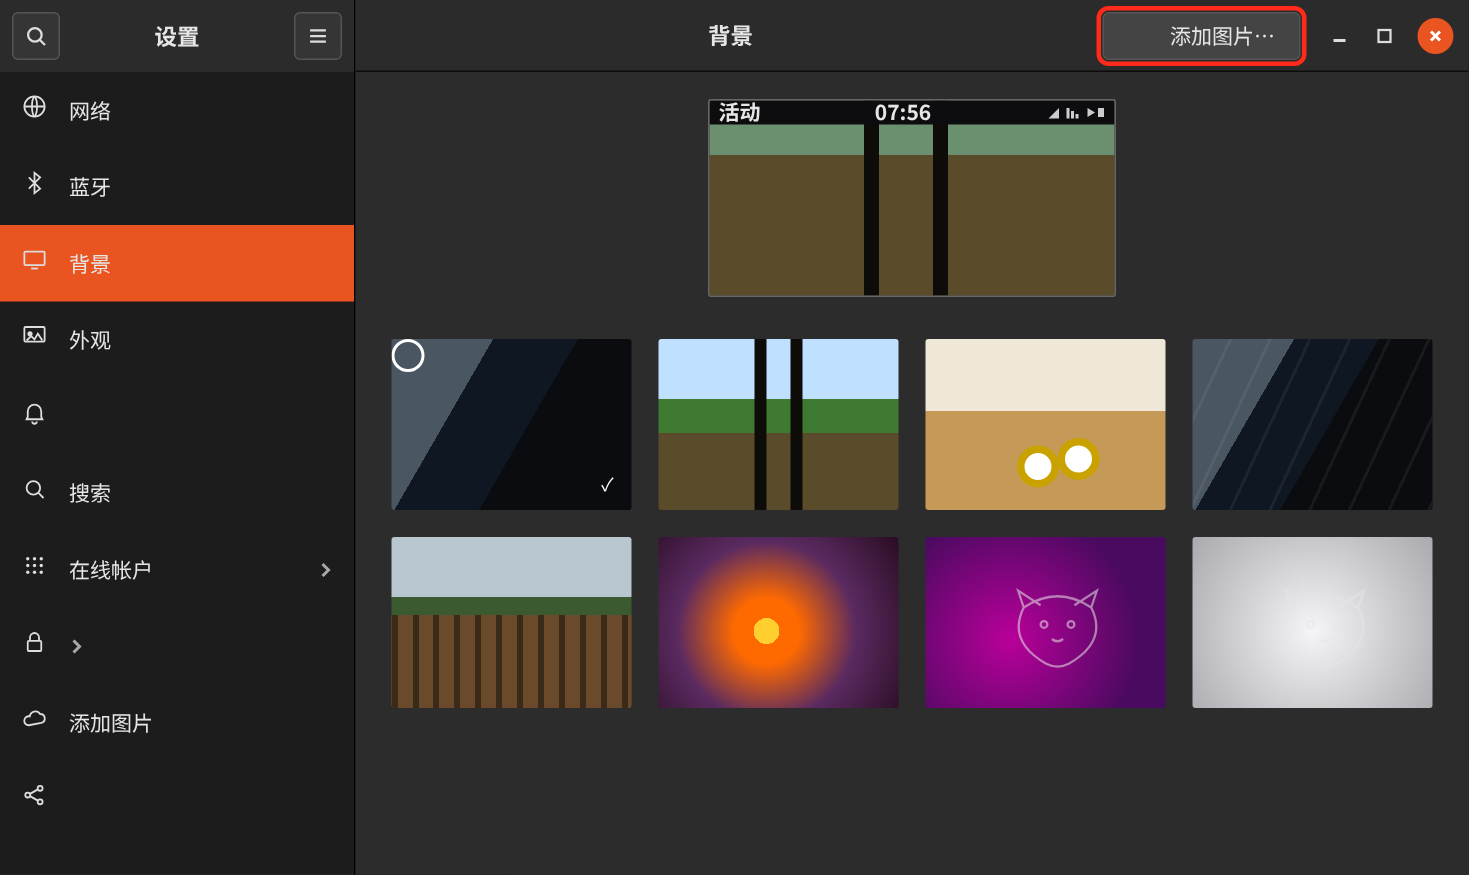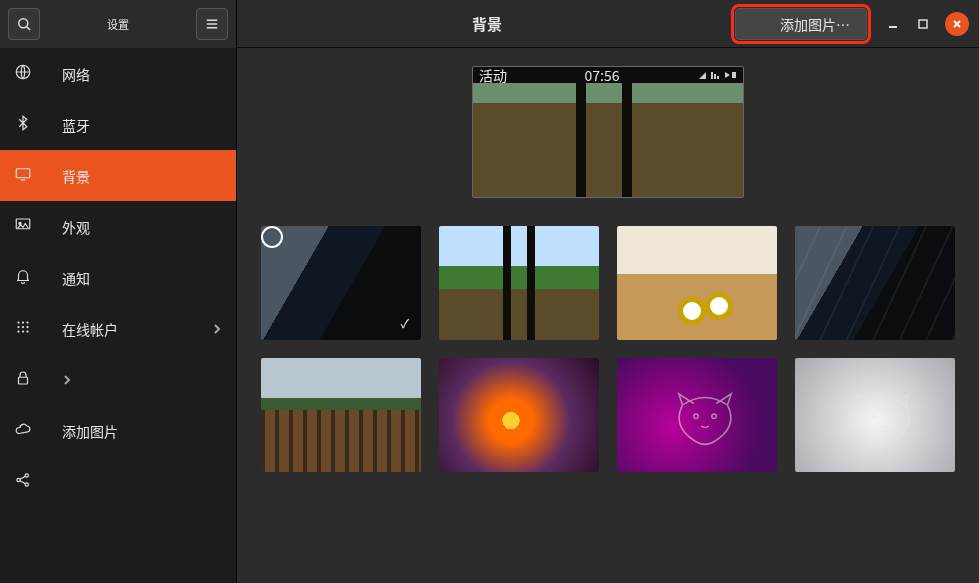--- a/index.html
+++ b/index.html
@@ -2,44 +2,44 @@
 <html><head>
 <meta charset="utf-8">
 <style>
   *{box-sizing:border-box;margin:0;padding:0;font-family:"Noto Sans CJK SC","PingFang SC","Microsoft YaHei",sans-serif;font-size:14px;color:#e6e6e6;}
   body{width:979px;height:583px;background:#1d1d1d;overflow:hidden;}
   .app{display:flex;width:100%;height:100%;}
   
   .sidebar{width:244px;height:100%;background:#1c1c1c;display:flex;flex-direction:column;border-right:1px solid #000;}
   .sb-top{height:48px;display:flex;align-items:center;padding:0 8px;gap:6px;background:#2b2b2b;}
   .sq-btn{width:32px;height:32px;border:1px solid #555;border-radius:4px;display:flex;align-items:center;justify-content:center;background:#353535;}
-  .sb-title{flex:1;text-align:center;font-size:11px;font-weight:normal;}
+  .sb-title{flex:1;text-align:center;font-size:15px;font-weight:bold;}
   .sb-items{flex:1;overflow:auto;}
-  .sb-item{height:51px;display:flex;align-items:center;padding:0 14px;gap:30px;cursor:pointer;}
+  .sb-item{height:51px;display:flex;align-items:center;padding:0 14px;gap:14px;cursor:pointer;}
   .sb-item.active{background:#e95420;}
   .sb-item .lbl{flex:1;}
   .sb-item .chev{opacity:.8;}
   .ic{width:18px;height:18px;display:inline-block;}
   
   .main{flex:1;display:flex;flex-direction:column;background:#2c2c2c;}
   .titlebar{height:48px;display:flex;align-items:center;padding:0 10px;gap:8px;background:#2b2b2b;border-bottom:1px solid #0c0c0c;}
   .tb-title{flex:1;text-align:center;font-size:15px;font-weight:bold;}
   .btn{height:32px;padding:0 16px;border:1px solid #555;border-radius:4px;background:#444;display:flex;align-items:center;justify-content:center;cursor:pointer;}
   .btn.highlight{outline:3px solid #ff2a1a;outline-offset:1px;padding-left:44px;}
   .win-ctrls{display:flex;gap:14px;margin-left:10px;align-items:center;}
   .wc{width:16px;height:16px;display:flex;align-items:center;justify-content:center;}
   .wc.close{width:24px;height:24px;border-radius:50%;background:#e95420;}
   .content{flex:1;padding:18px 24px;overflow:auto;}
   .preview{width:272px;height:132px;margin:0 auto 28px;border:1px solid #676767;border-radius:2px;overflow:hidden;position:relative;background:#2f271a;}
   .grid{display:grid;grid-template-columns:repeat(4,160px);gap:18px;justify-content:start;}
   .thumb{width:160px;height:114px;border-radius:2px;position:relative;overflow:hidden;cursor:pointer;}
   .thumb.current::after{content:"";position:absolute;right:8px;bottom:8px;width:18px;height:18px;border:2px solid #fff;border-radius:50%;}
   .thumb.current::before{content:"✓";position:absolute;right:12px;bottom:9px;font-size:12px;color:#fff;z-index:2;}
   
-  .wp-forest{background:linear-gradient(180deg,#6a9070 0 28%,#5a4b2a 28% 100%);position:relative;}
+  .wp-forest{background:linear-gradient(180deg,#6a9070 0 28%,#5a4b2a 28% 100%);position:relative;font-weight:bold;}
   .wp-forest::before,.wp-forest::after{content:"";position:absolute;top:0;bottom:0;width:10px;background:#0e0c08;}
   .wp-forest::before{left:38%;}
   .wp-forest::after{left:55%;}
   .wp-sky-forest{background:linear-gradient(#bfe0ff 0 35%,#3f7a33 35% 55%,#5a4b2a 55%);}
   .wp-sky-forest::before,.wp-sky-forest::after{content:"";position:absolute;top:0;bottom:0;width:8px;background:#0e0c08;}
   .wp-sky-forest::before{left:40%;}
   .wp-sky-forest::after{left:55%;}
   .wp-station{background:linear-gradient(120deg,#4a5661 0 30%,#0e1722 30% 55%,#0a0c10 55%);}
   .wp-station::after{content:"";position:absolute;inset:0;background:
      repeating-linear-gradient(115deg,transparent 0 22px,rgba(255,255,255,.06) 22px 24px);}
@@ -107,21 +107,27 @@
               <circle cx="8" cy="10" r="1.5" fill="#ddd"></circle>
               <path d="M5 16l4-4 3 3 3-5 4 6"></path>
             </svg></span>
           <span class="lbl">外观</span>
         </div>
         <div class="sb-item">
           <span><svg class="ic" viewBox="0 0 24 24" stroke="#ddd" stroke-width="1.6" fill="none">
               <path d="M6 16V11a6 6 0 0 1 12 0v5l1 2H5z"></path>
               <path d="M10 20a2 2 0 0 0 4 0"></path>
             </svg></span>
-          <span class="lbl">通知</span>
+        </div>
+        <div class="sb-item">
+          <span><svg class="ic" viewBox="0 0 24 24" stroke="#ddd" stroke-width="1.6" fill="none">
+              <circle cx="11" cy="11" r="6"></circle>
+              <line x1="20" y1="20" x2="15.5" y2="15.5"></line>
+            </svg></span>
+          <span class="lbl">搜索</span>
         </div>
         <div class="sb-item">
           <span><svg class="ic" viewBox="0 0 24 24" fill="#ddd">
               <circle cx="6" cy="6" r="1.5"></circle>
               <circle cx="12" cy="6" r="1.5"></circle>
               <circle cx="18" cy="6" r="1.5"></circle>
               <circle cx="6" cy="12" r="1.5"></circle>
               <circle cx="12" cy="12" r="1.5"></circle>
               <circle cx="18" cy="12" r="1.5"></circle>
               <circle cx="6" cy="18" r="1.5"></circle>

